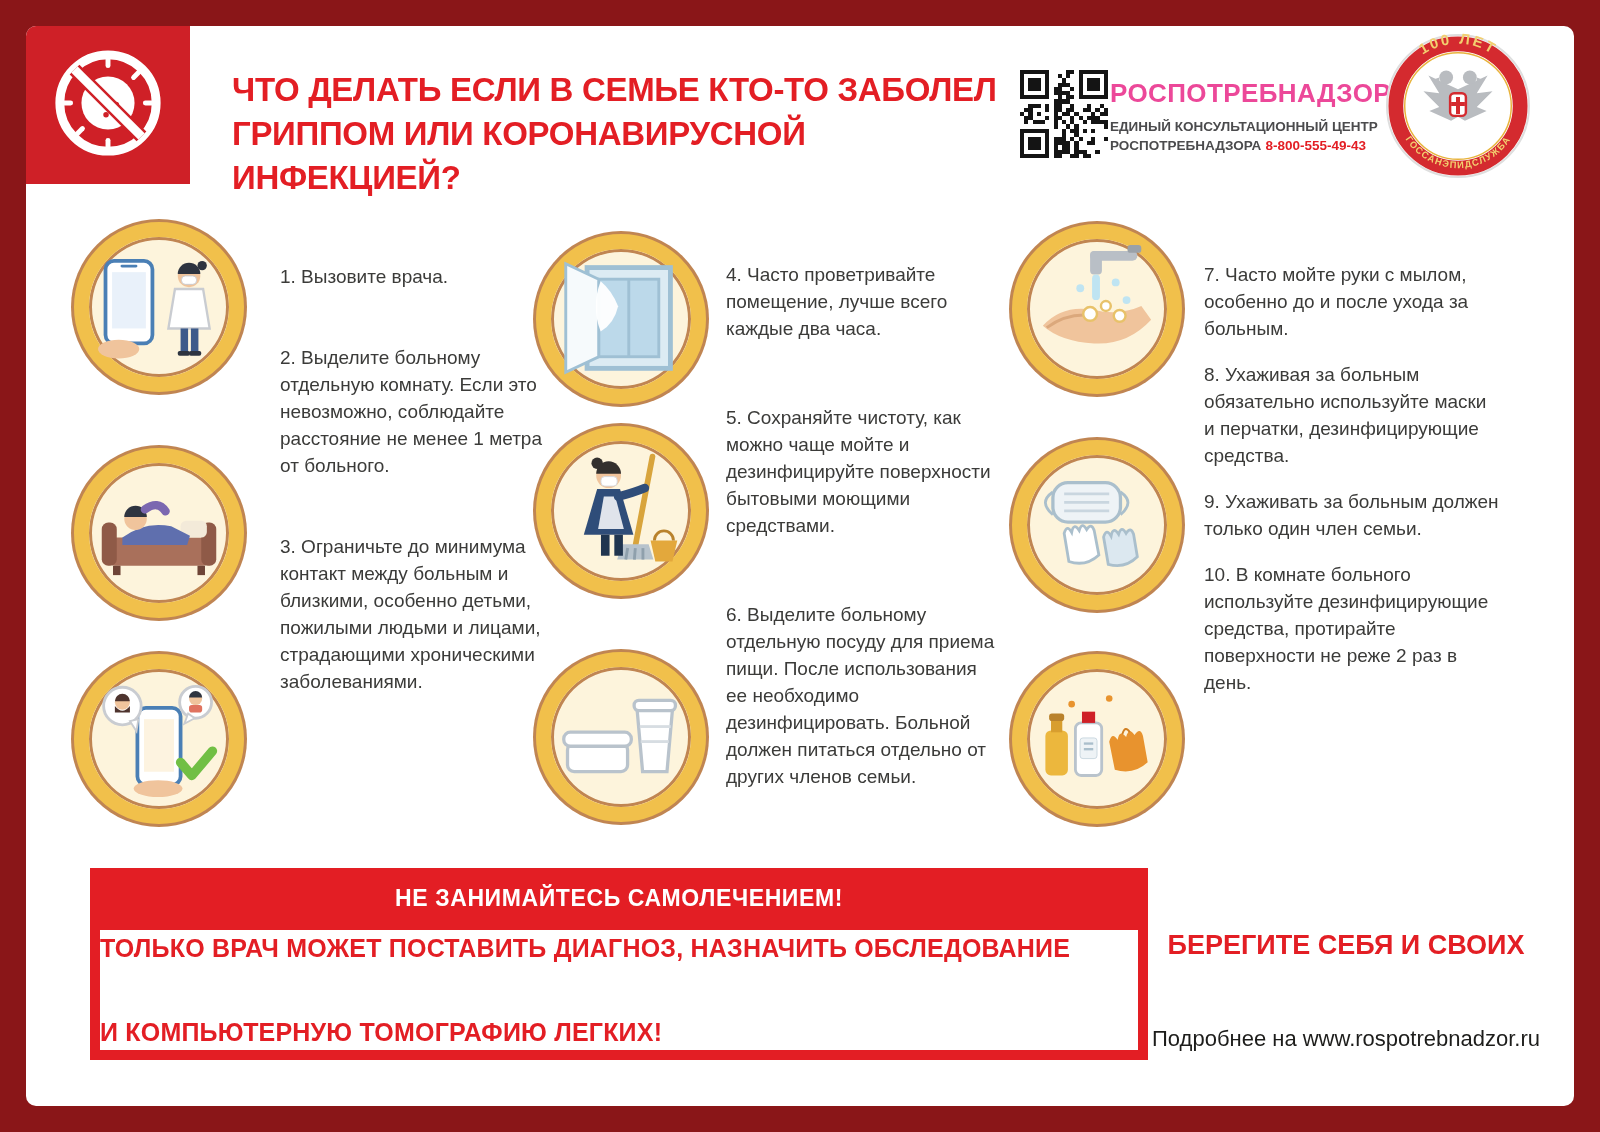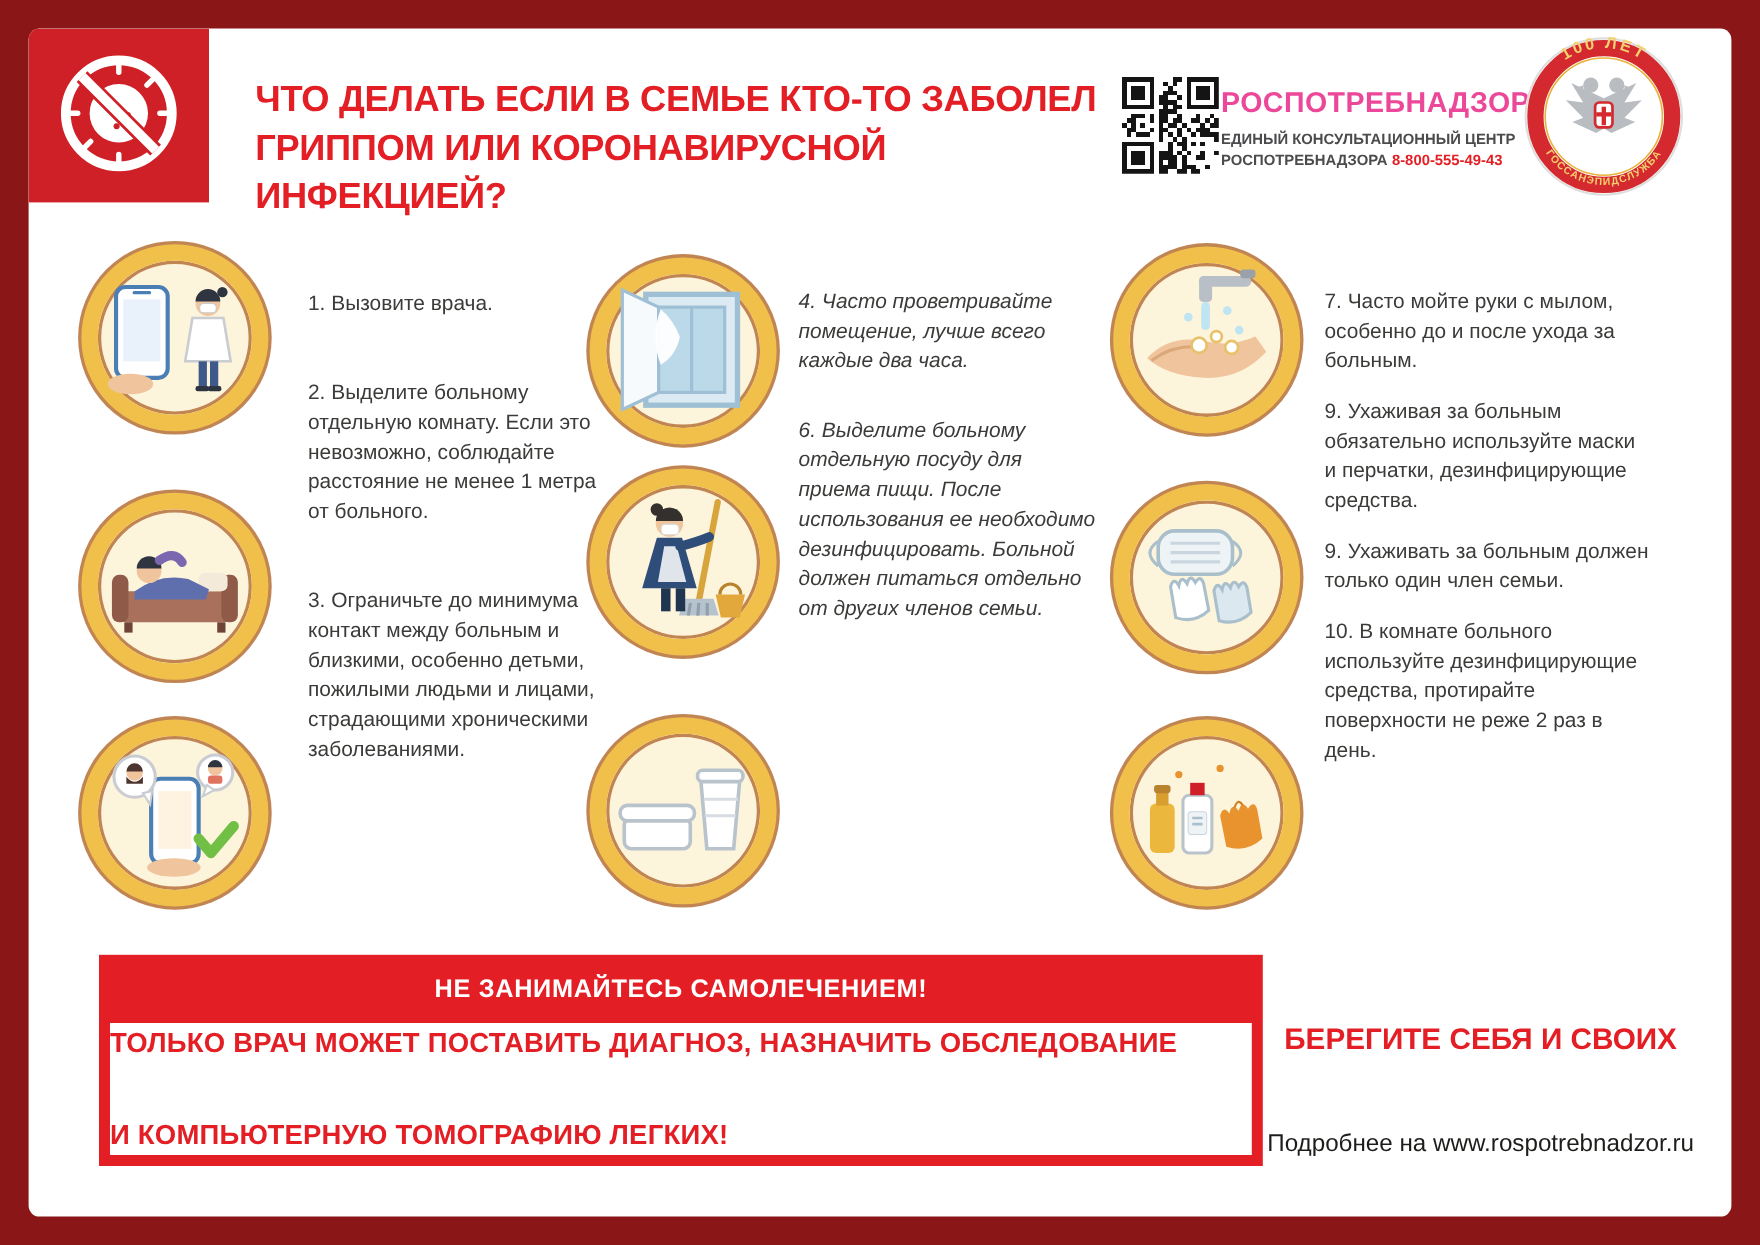--- a/index.html
+++ b/index.html
@@ -39,21 +39,21 @@
   .c5 { left:510px; top:400px; }
   .c6 { left:510px; top:626px; }
   .c7 { left:986px; top:198px; }
   .c8 { left:986px; top:414px; }
   .c9 { left:986px; top:628px; }
 
   
   .text-col { position:absolute; display:flex; flex-direction:column;
               color:#3b3b39; font-size:19px; line-height:1.42; }
   .tc1 { left:254px;  top:238px; width:262px; gap:54px; }
-  .tc2 { left:700px;  top:236px; width:270px; gap:36px;font-style:italic; }
+  .tc2 { left:700px;  top:236px; width:270px; gap:62px; }
   .tc3 { left:1178px; top:236px; width:298px; gap:19px; }
 
   
   .banner { position:absolute; left:64px; top:842px; width:1058px; height:192px;
             background:#e31e24; display:flex; flex-direction:column; }
   .banner-title { height:92px; display:flex; align-items:center; justify-content:center;
                   color:#ffffff; font-weight:bold; font-size:23px; letter-spacing:0.6px; }
   .banner-body { flex:1; margin:0 10px 10px 10px; background:#ffffff; color:#e31e24;
                  font-weight:bold; font-size:25px; line-height:1.45; letter-spacing:0.2px;
                  display:flex; flex-direction:column; align-items:flex-start; justify-content:center; text-align:center;gap:48px; }
@@ -294,26 +294,27 @@
     </div>
 
     <div class="text-col tc1">
       <div>1. Вызовите врача.</div>
       <div>2. Выделите больному отдельную комнату. Если это невозможно, соблюдайте расстояние не менее 1 метра от больного.</div>
       <div>3. Ограничьте до минимума контакт между больным и близкими, особенно детьми, пожилыми людьми и лицами, страдающими хроническими заболеваниями.</div>
     </div>
 
     <div class="text-col tc2">
       <div>4. Часто проветривайте помещение, лучше всего каждые два часа.</div>
+      <div>5. Сохраняйте чистоту, как можно чаще мойте и дезинфицируйте поверхности бытовыми моющими средствами.</div>
       <div>6. Выделите больному отдельную посуду для приема пищи. После использования ее необходимо дезинфицировать. Больной должен питаться отдельно от других членов семьи.</div>
     </div>
 
     <div class="text-col tc3">
       <div>7. Часто мойте руки с мылом, особенно до и после ухода за больным.</div>
-      <div>9. Ухаживая за больным обязательно используйте маски и перчатки, дезинфицирующие средства.</div>
+      <div>8. Ухаживая за больным обязательно используйте маски и перчатки, дезинфицирующие средства.</div>
       <div>9. Ухаживать за больным должен только один член семьи.</div>
       <div>10. В комнате больного используйте дезинфицирующие средства, протирайте поверхности не реже 2 раз в день.</div>
     </div>
 
     <div class="banner">
       <div class="banner-title">НЕ ЗАНИМАЙТЕСЬ САМОЛЕЧЕНИЕМ!</div>
       <div class="banner-body">
         <div>ТОЛЬКО ВРАЧ МОЖЕТ ПОСТАВИТЬ ДИАГНОЗ, НАЗНАЧИТЬ ОБСЛЕДОВАНИЕ</div>
         <div>И КОМПЬЮТЕРНУЮ ТОМОГРАФИЮ ЛЕГКИХ!</div>
       </div>

